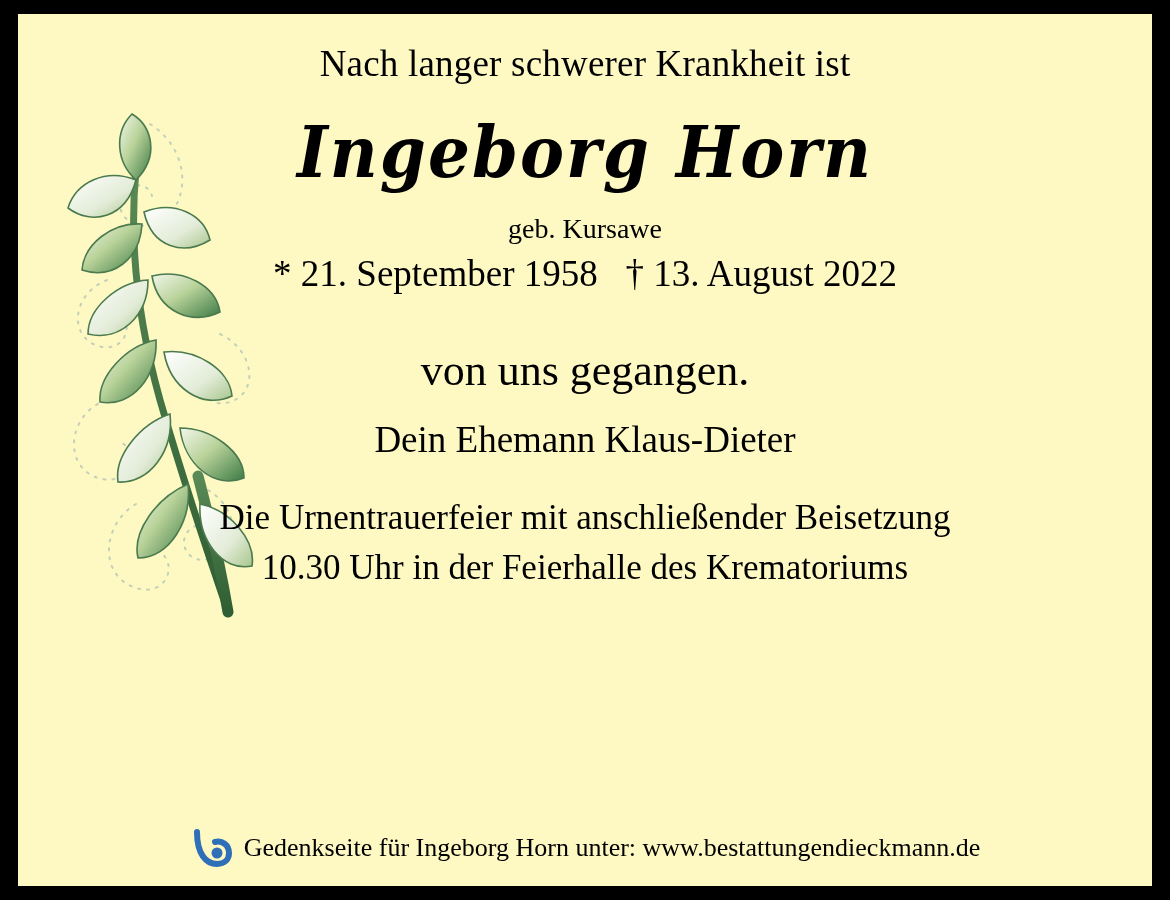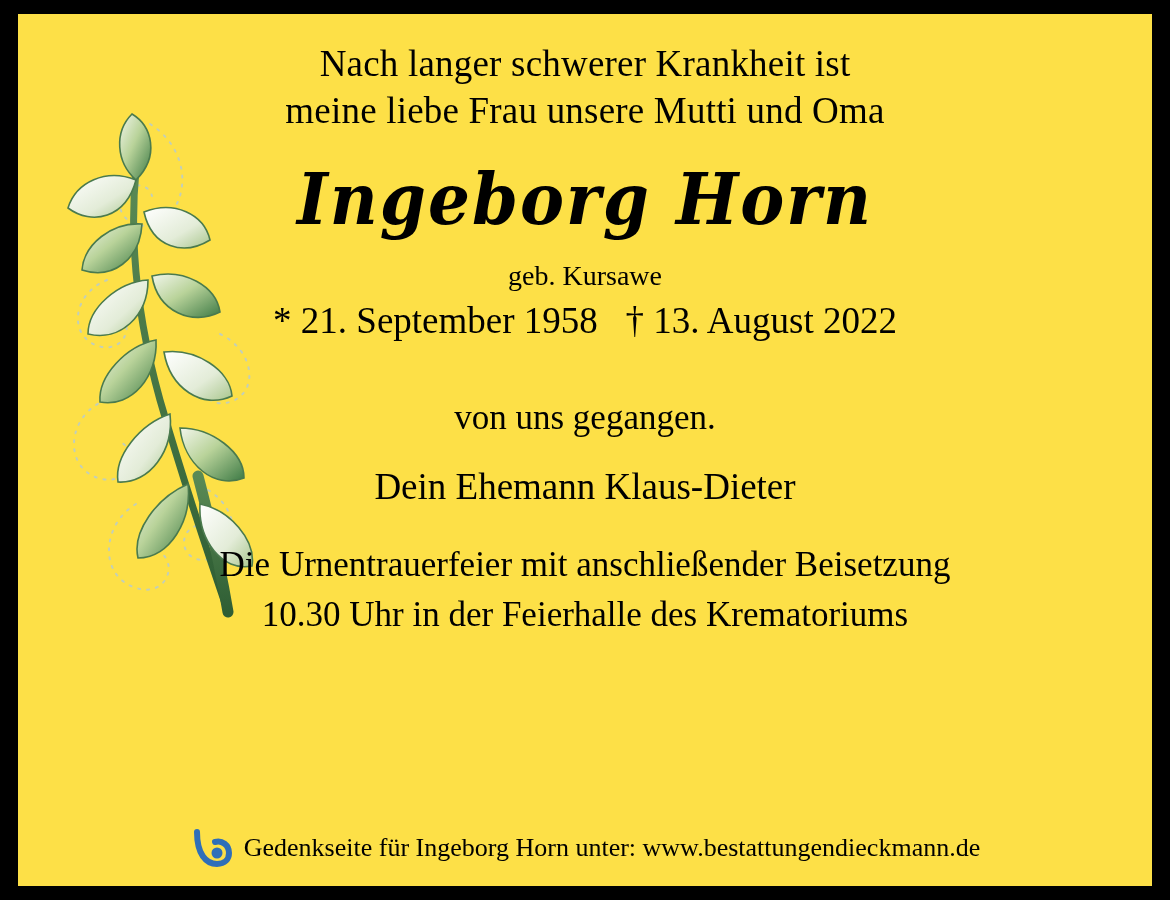--- a/index.html
+++ b/index.html
@@ -13,21 +13,21 @@
     overflow: hidden;
     font-family: "Liberation Serif", serif;
   }
 
   #obituary-card {
     position: absolute;
     left: 18px;
     top: 14px;
     width: 1134px;
     height: 872px;
-    background: #fde047;
+    background: #fef9c3;
     overflow: hidden;
   }
 
   
   #leaf-art {
     position: absolute;
     left: 14px;
     top: 70px;
     width: 270px;
     height: 540px;
@@ -71,21 +71,21 @@
   }
 
   #dates-line {
     font-size: 37px;
     line-height: 46px;
     margin-top: 0;
     white-space: pre;
   }
 
   #farewell-line {
-    font-size: 35px;
+    font-size: 44px;
     line-height: 44px;
     margin-top: 52px;
   }
 
   .family-line {
     font-weight: 400;
     font-size: 37px;
     line-height: 50px;
   }
   #family-block {
@@ -173,21 +173,20 @@
         <path d="M148 344 C 180 344, 212 368, 212 394 C 182 406, 152 380, 148 344 Z" fill="url(#leafGrad)"></path>
         <path d="M168 420 C 198 426, 224 456, 220 482 C 190 488, 166 456, 168 420 Z" fill="url(#leafGradLight)"></path>
       </g>
     </svg>
   </div>
 
   <div id="text-column">
 
     <div id="intro-block">
       <div class="intro-line">Nach langer schwerer Krankheit ist</div>
-      <div class="intro-line">meine liebe Frau unsere Mutti und Oma</div>
     </div>
 
     <div id="deceased-name">Ingeborg Horn</div>
 
     <div id="maiden-name">geb. Kursawe</div>
 
     <div id="dates-line">* 21. September 1958   † 13. August 2022</div>
 
     <div id="farewell-line">von uns gegangen.</div>
 

